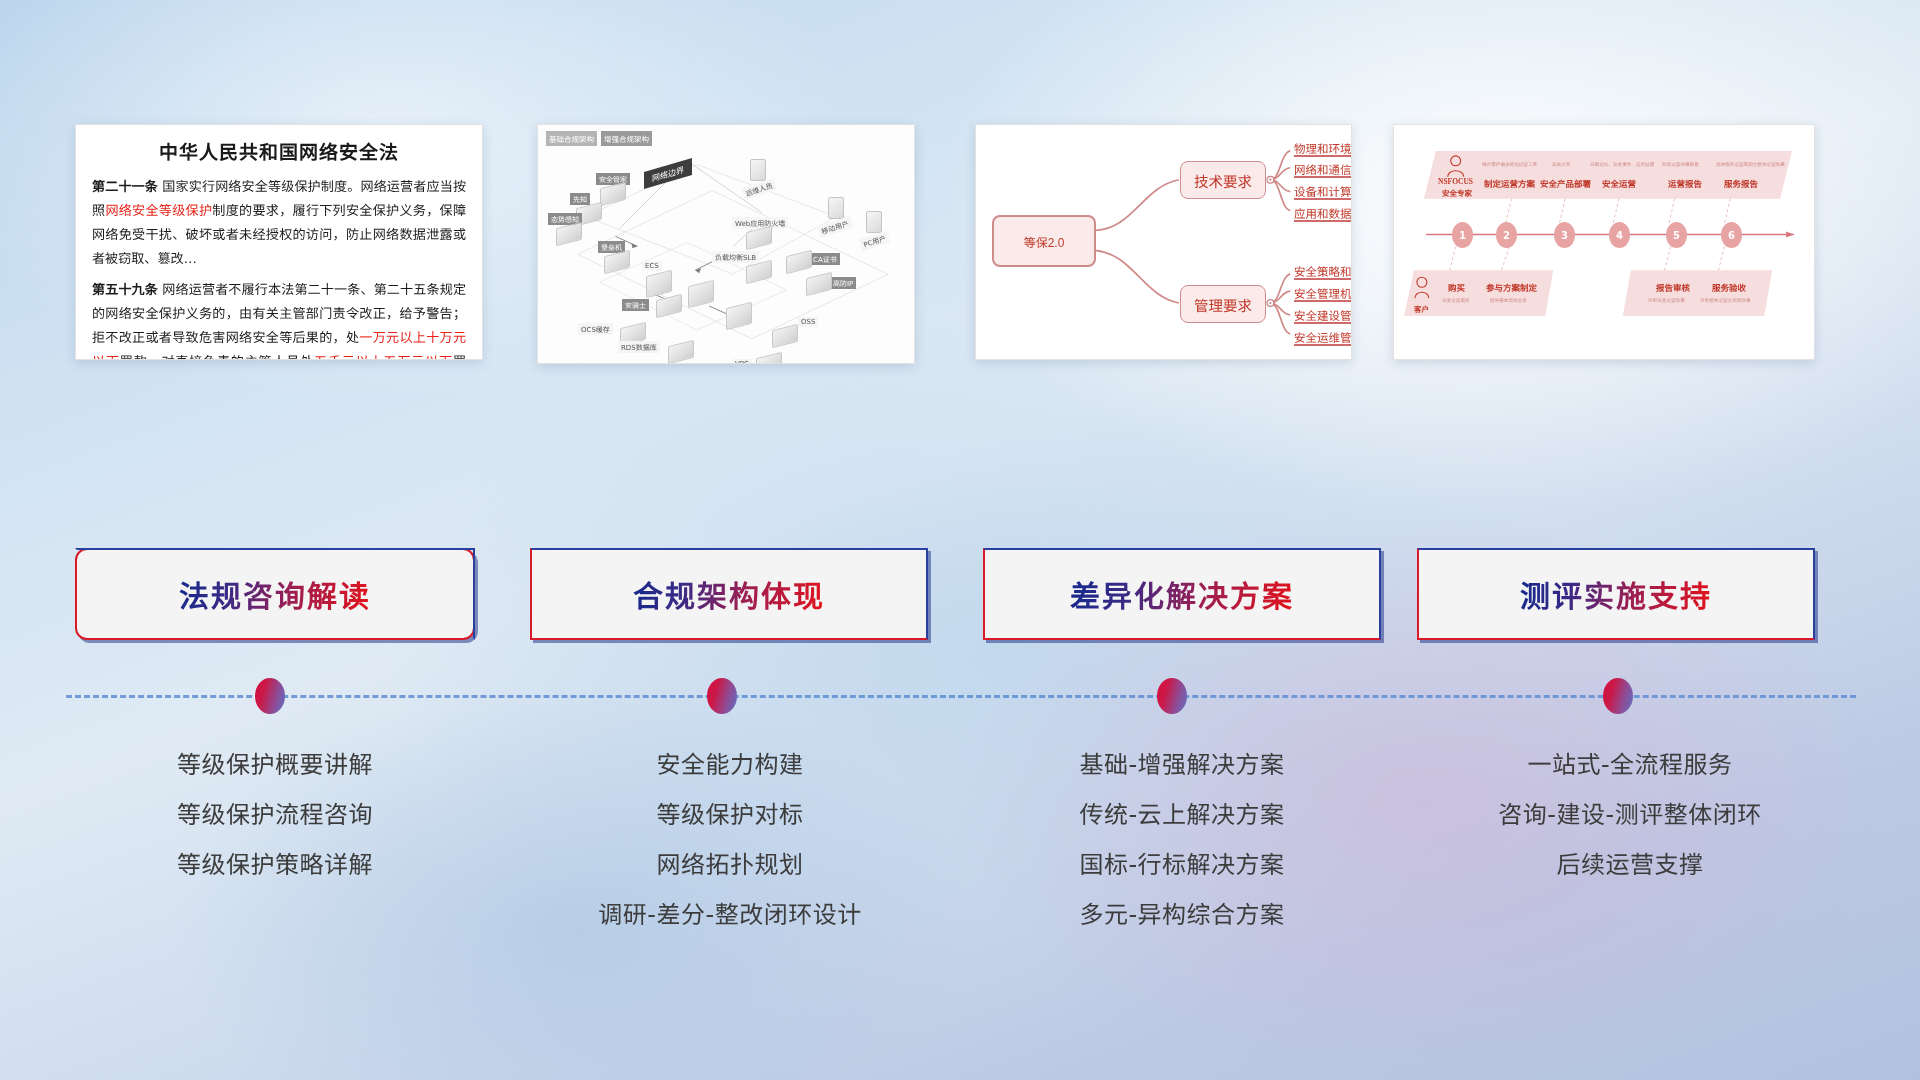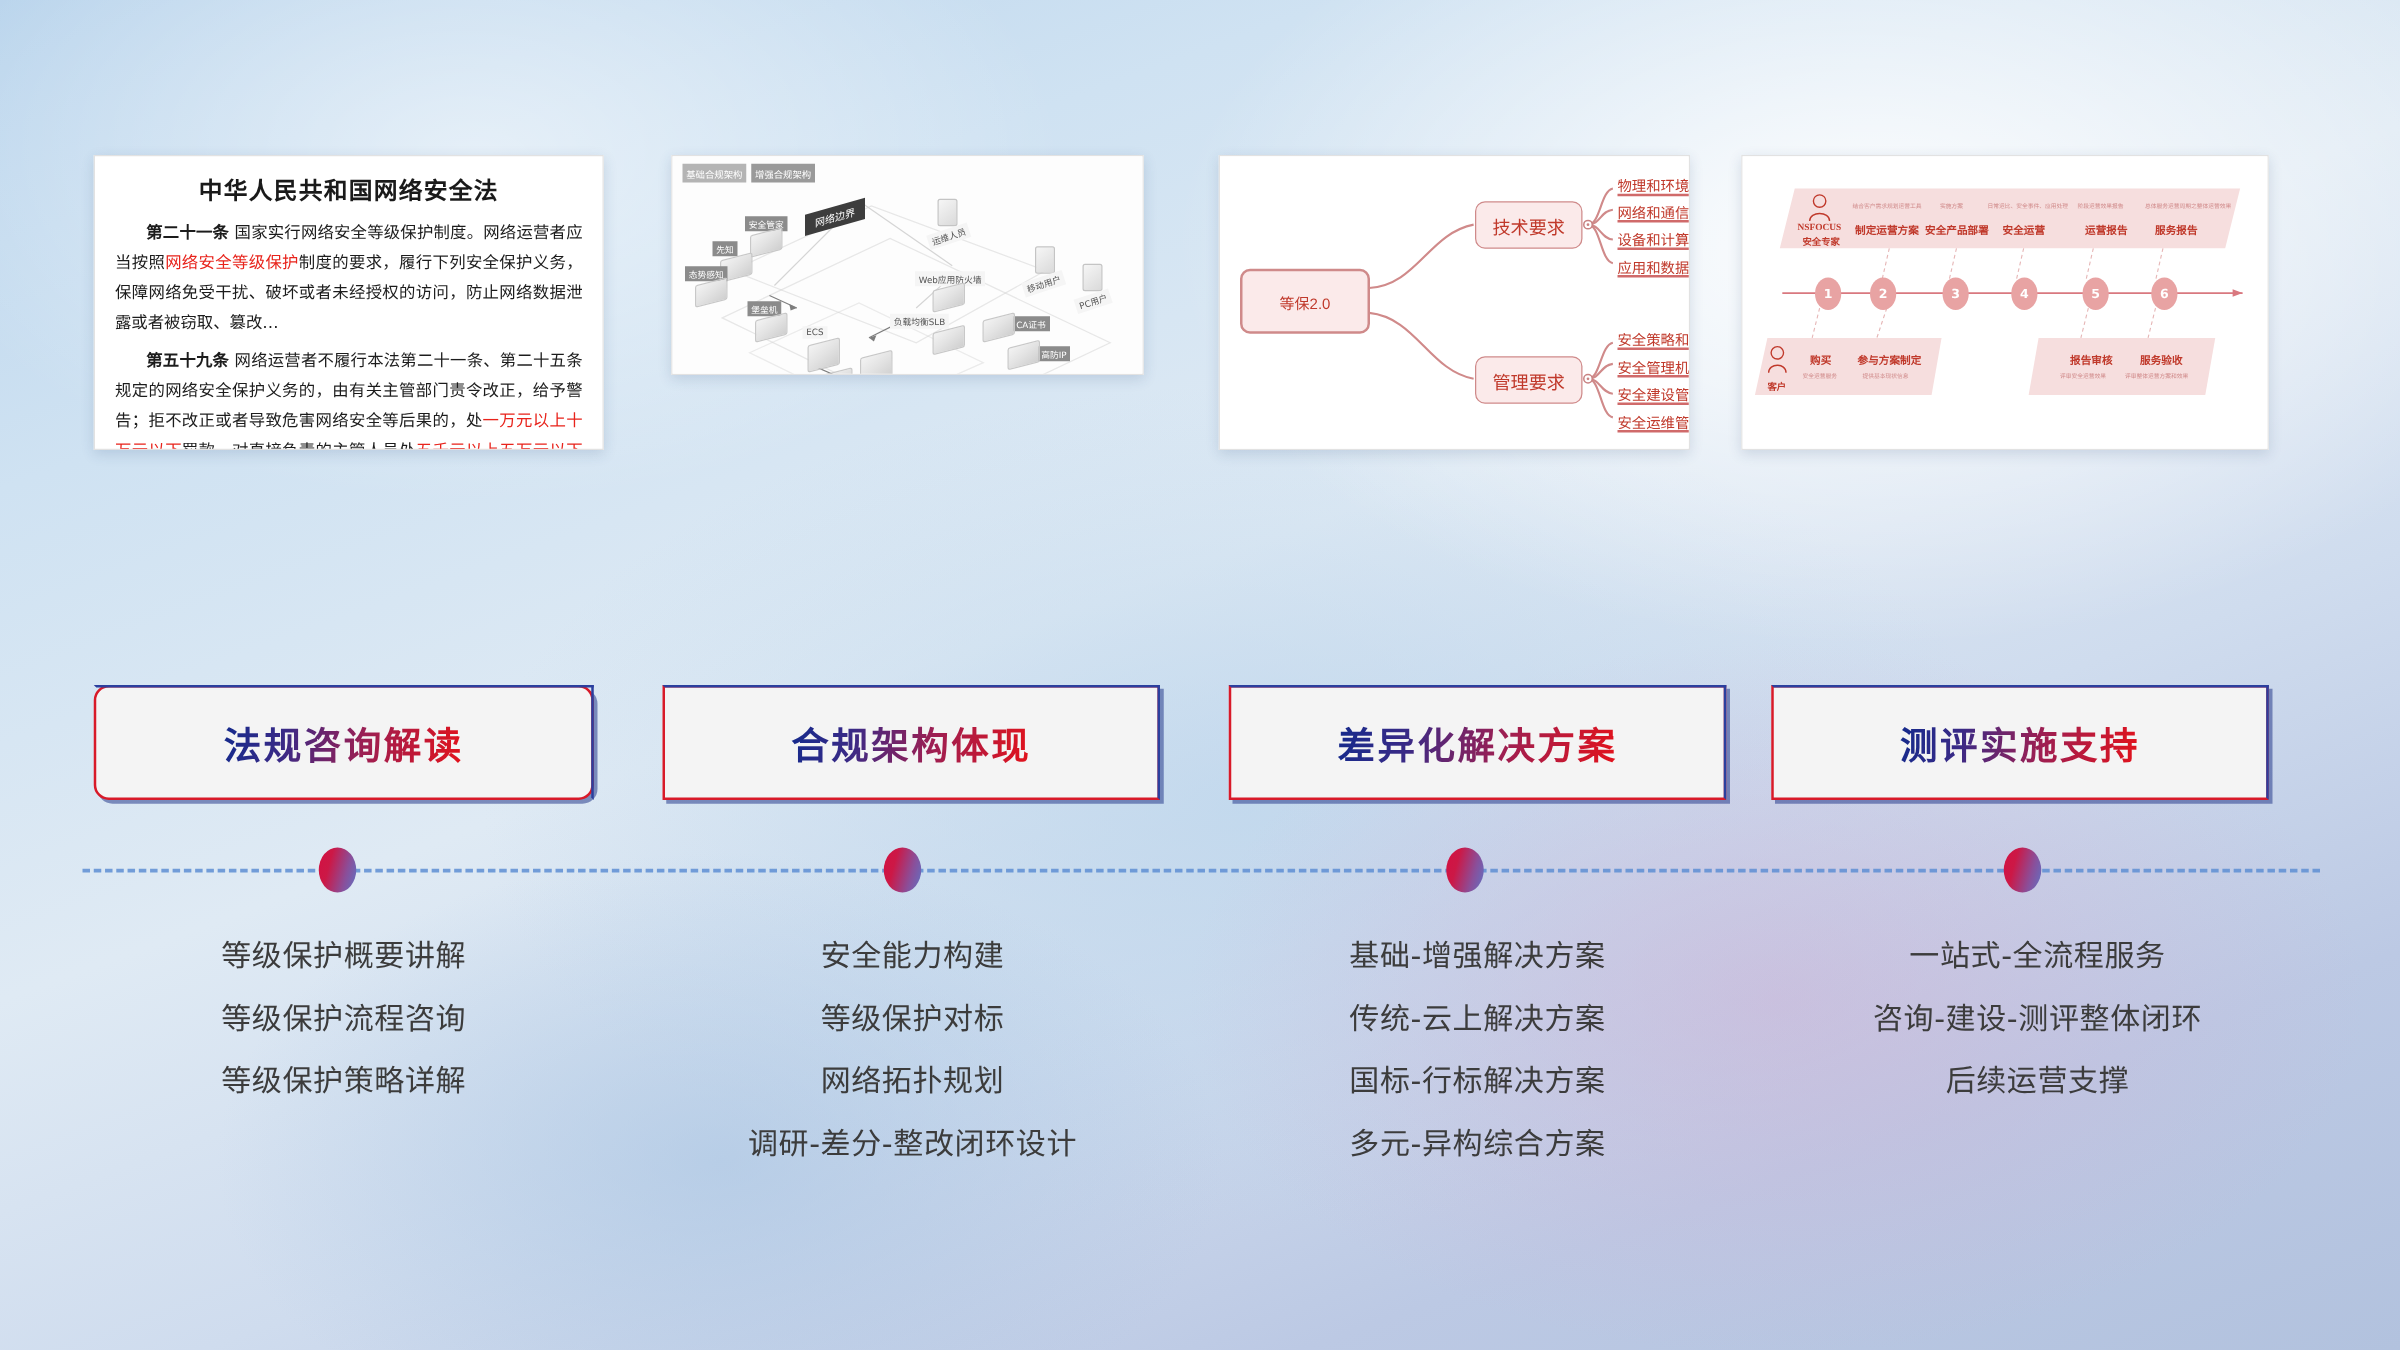--- a/index.html
+++ b/index.html
@@ -19,31 +19,31 @@
 
   
   .card-row{position:absolute;top:124px;left:0;width:1920px;height:240px;padding-left:36px;}
   .card{
     position:absolute;top:0;background:#fff;
     border:1px solid #e2e2e2;
     box-shadow:0 3px 10px rgba(40,70,120,.16);
     overflow:hidden;
   }
   .card-1{left:75px;width:408px;height:236px;}
-  .card-2{left:537px;width:378px;height:176px;}
+  .card-2{left:537px;width:378px;height:240px;}
   .card-3{left:975px;width:377px;height:236px;}
   .card-4{left:1393px;width:422px;height:236px;}
 
   
   .law{padding:12px 16px 10px 16px;}
   .law-title{text-align:center;font-size:19px;font-weight:bold;color:#1a1a1a;
     letter-spacing:1px;margin-bottom:11px;font-family:"DejaVu Sans",sans-serif;}
   .law-p{font-size:13.1px;line-height:24px;color:#1c1c1c;text-align:justify;
     margin-bottom:7px;font-family:"DejaVu Sans",sans-serif;}
-  .law-p b{font-weight:bold;margin-left:25px;}
+  .law-p b{font-weight:bold;}
   .law-p .hl{color:#e8231b;}
 
   
   .arch{position:relative;width:100%;height:100%;background:#fdfdfd;}
   .arch-tabs{position:absolute;top:6px;left:8px;display:flex;gap:4px;}
   .arch-tab{font-size:7.5px;color:#fff;background:#9a9a9a;padding:2px 3px;
     font-family:"DejaVu Sans",sans-serif;white-space:nowrap;}
   .arch-tab.on{background:#b4b4b4;}
   .arch-svg{position:absolute;inset:0;}
   .node{position:absolute;}

